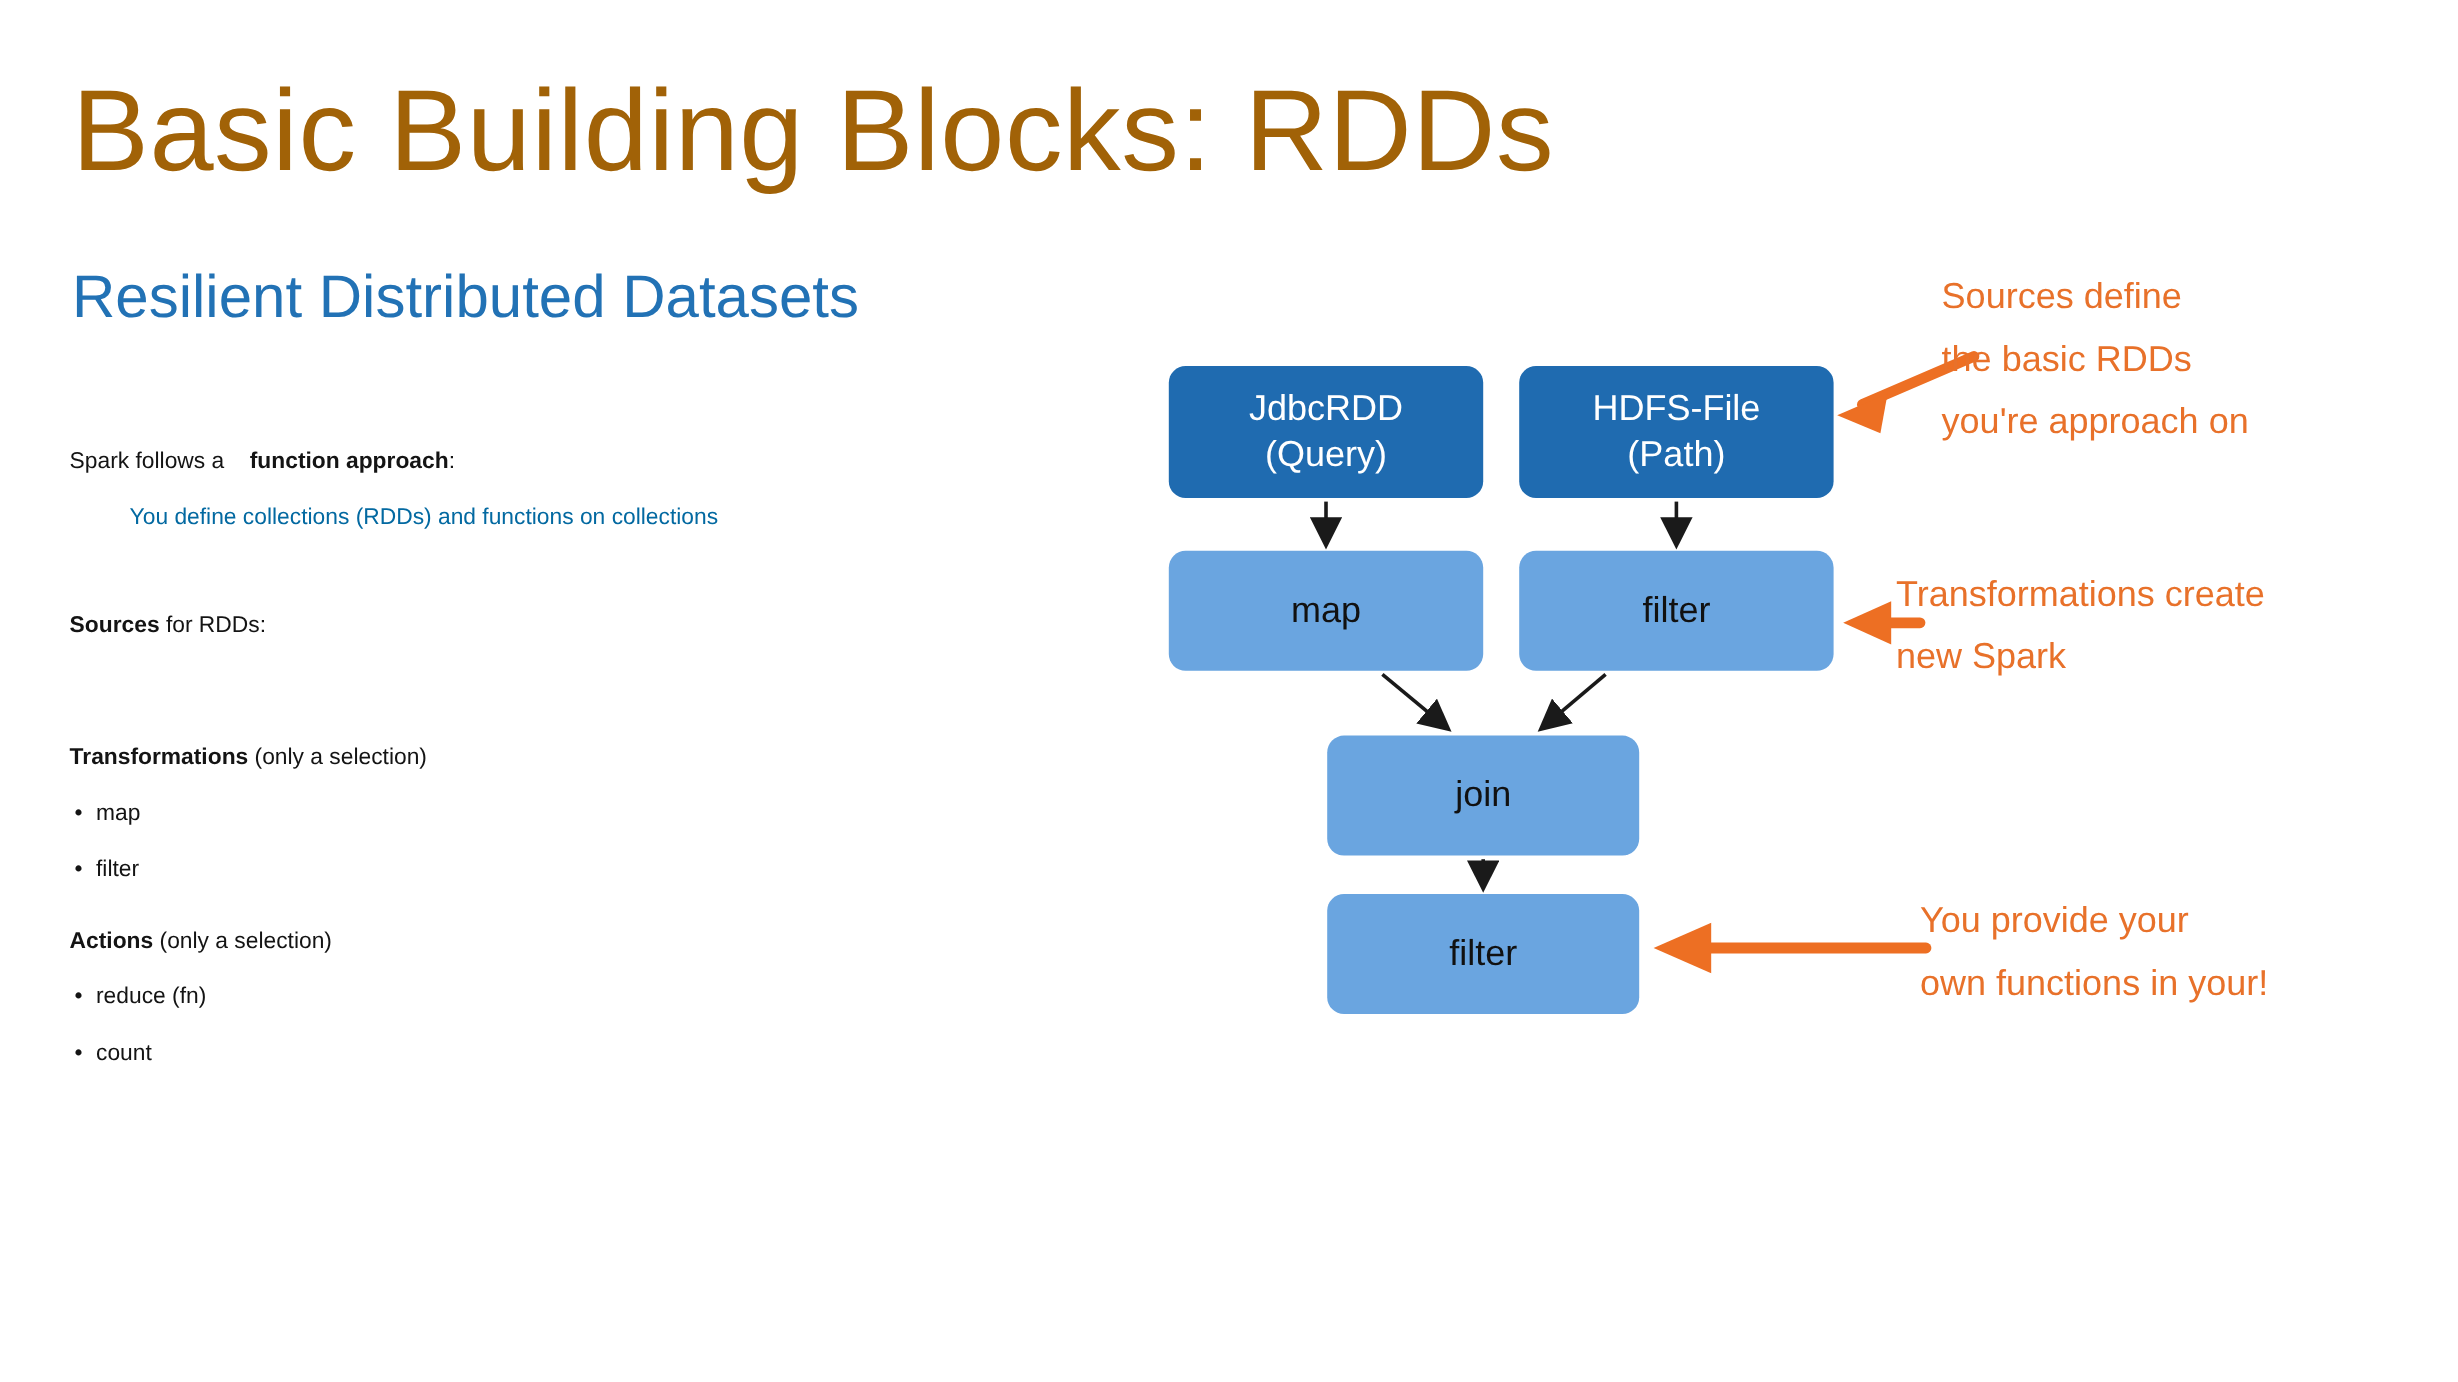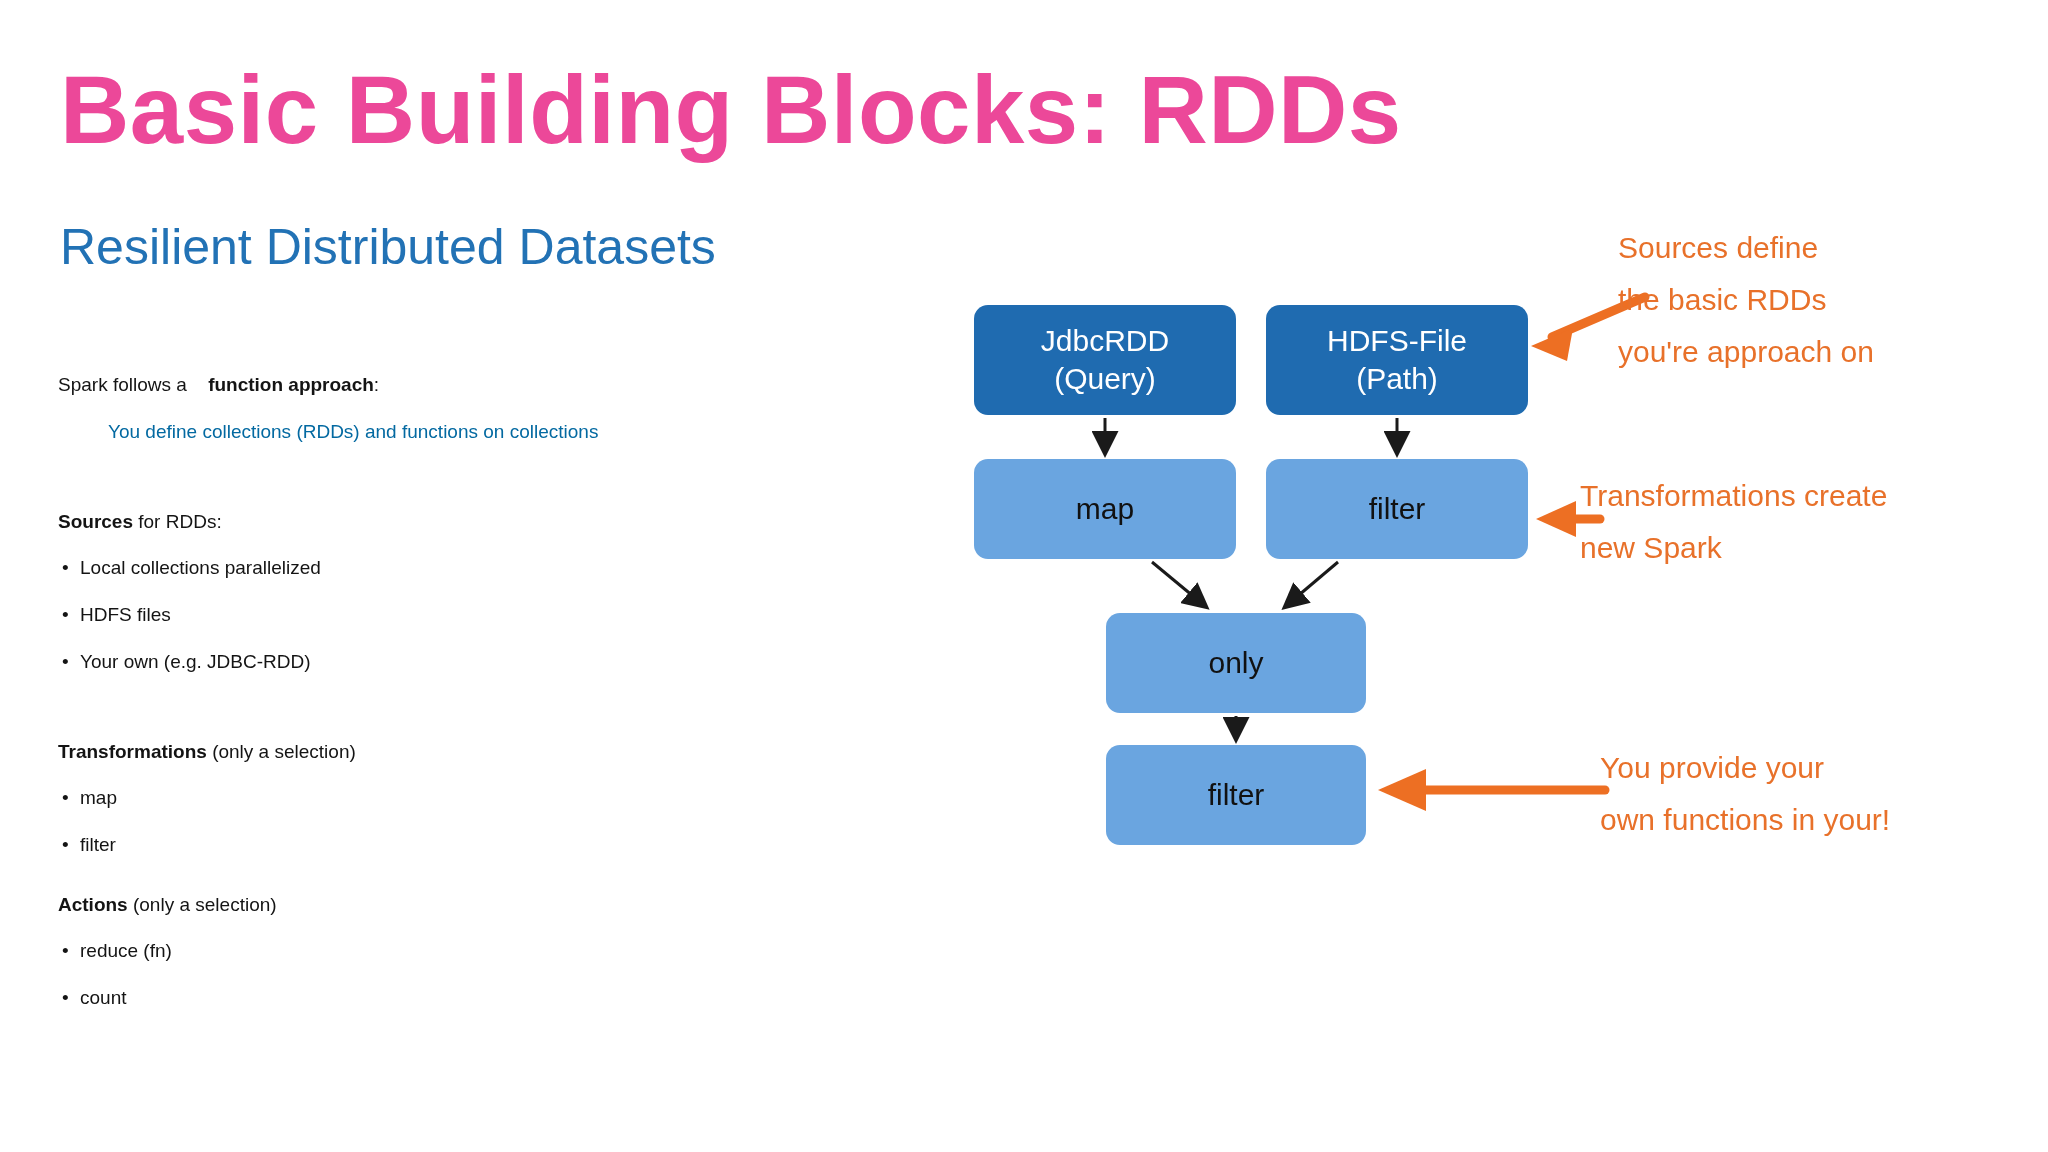--- a/index.html
+++ b/index.html
@@ -22,22 +22,22 @@
     background: #ffffff;
   }
 
   
   .title {
     position: absolute;
     left: 60px;
     top: 62px;
     font-size: 96px;
     line-height: 1.0;
-    font-weight: 700;
-    color: #ec4899;
+    font-weight: 400;
+    color: #a16207;
     letter-spacing: 0.5px;
     white-space: nowrap;
   }
   .subtitle {
     position: absolute;
     left: 60px;
     top: 222px;
     font-size: 50px;
     line-height: 1.0;
     font-weight: 400;
@@ -190,25 +190,20 @@
     <p class="para"><span>Spark follows a </span><b>function approach</b><span>:</span></p>
 
     <div class="indented">You define collections (RDDs) and functions on collections</div>
 
     <div class="gap-lg"></div>
 
     <div class="section-head"><b>Sources</b><span> for RDDs:</span></div>
 
     <div class="gap-sm"></div>
 
-    <ul class="bullet-list">
-      <li>Local collections parallelized</li>
-      <li class="li-space">HDFS files</li>
-      <li class="li-space">Your own (e.g. JDBC-RDD)</li>
-    </ul>
 
     <div class="gap-lg"></div>
 
     <div class="section-head"><b>Transformations</b><span> (only a selection)</span></div>
 
     <div class="gap-sm"></div>
 
     <ul class="bullet-list">
       <li>map</li>
       <li class="li-space">filter</li>
@@ -263,21 +258,21 @@
 
     <div class="node node-op" id="node-map">
       <span class="node-line">map</span>
     </div>
 
     <div class="node node-op" id="node-filter1">
       <span class="node-line">filter</span>
     </div>
 
     <div class="node node-op" id="node-join">
-      <span class="node-line">only</span>
+      <span class="node-line">join</span>
     </div>
 
     <div class="node node-op" id="node-filter2">
       <span class="node-line">filter</span>
     </div>
 
     <svg class="overlay">
 
       <g>
         <path d="M1645,297 L1552,337" stroke="#ED6F23" stroke-width="9" stroke-linecap="round" fill="none"></path>

